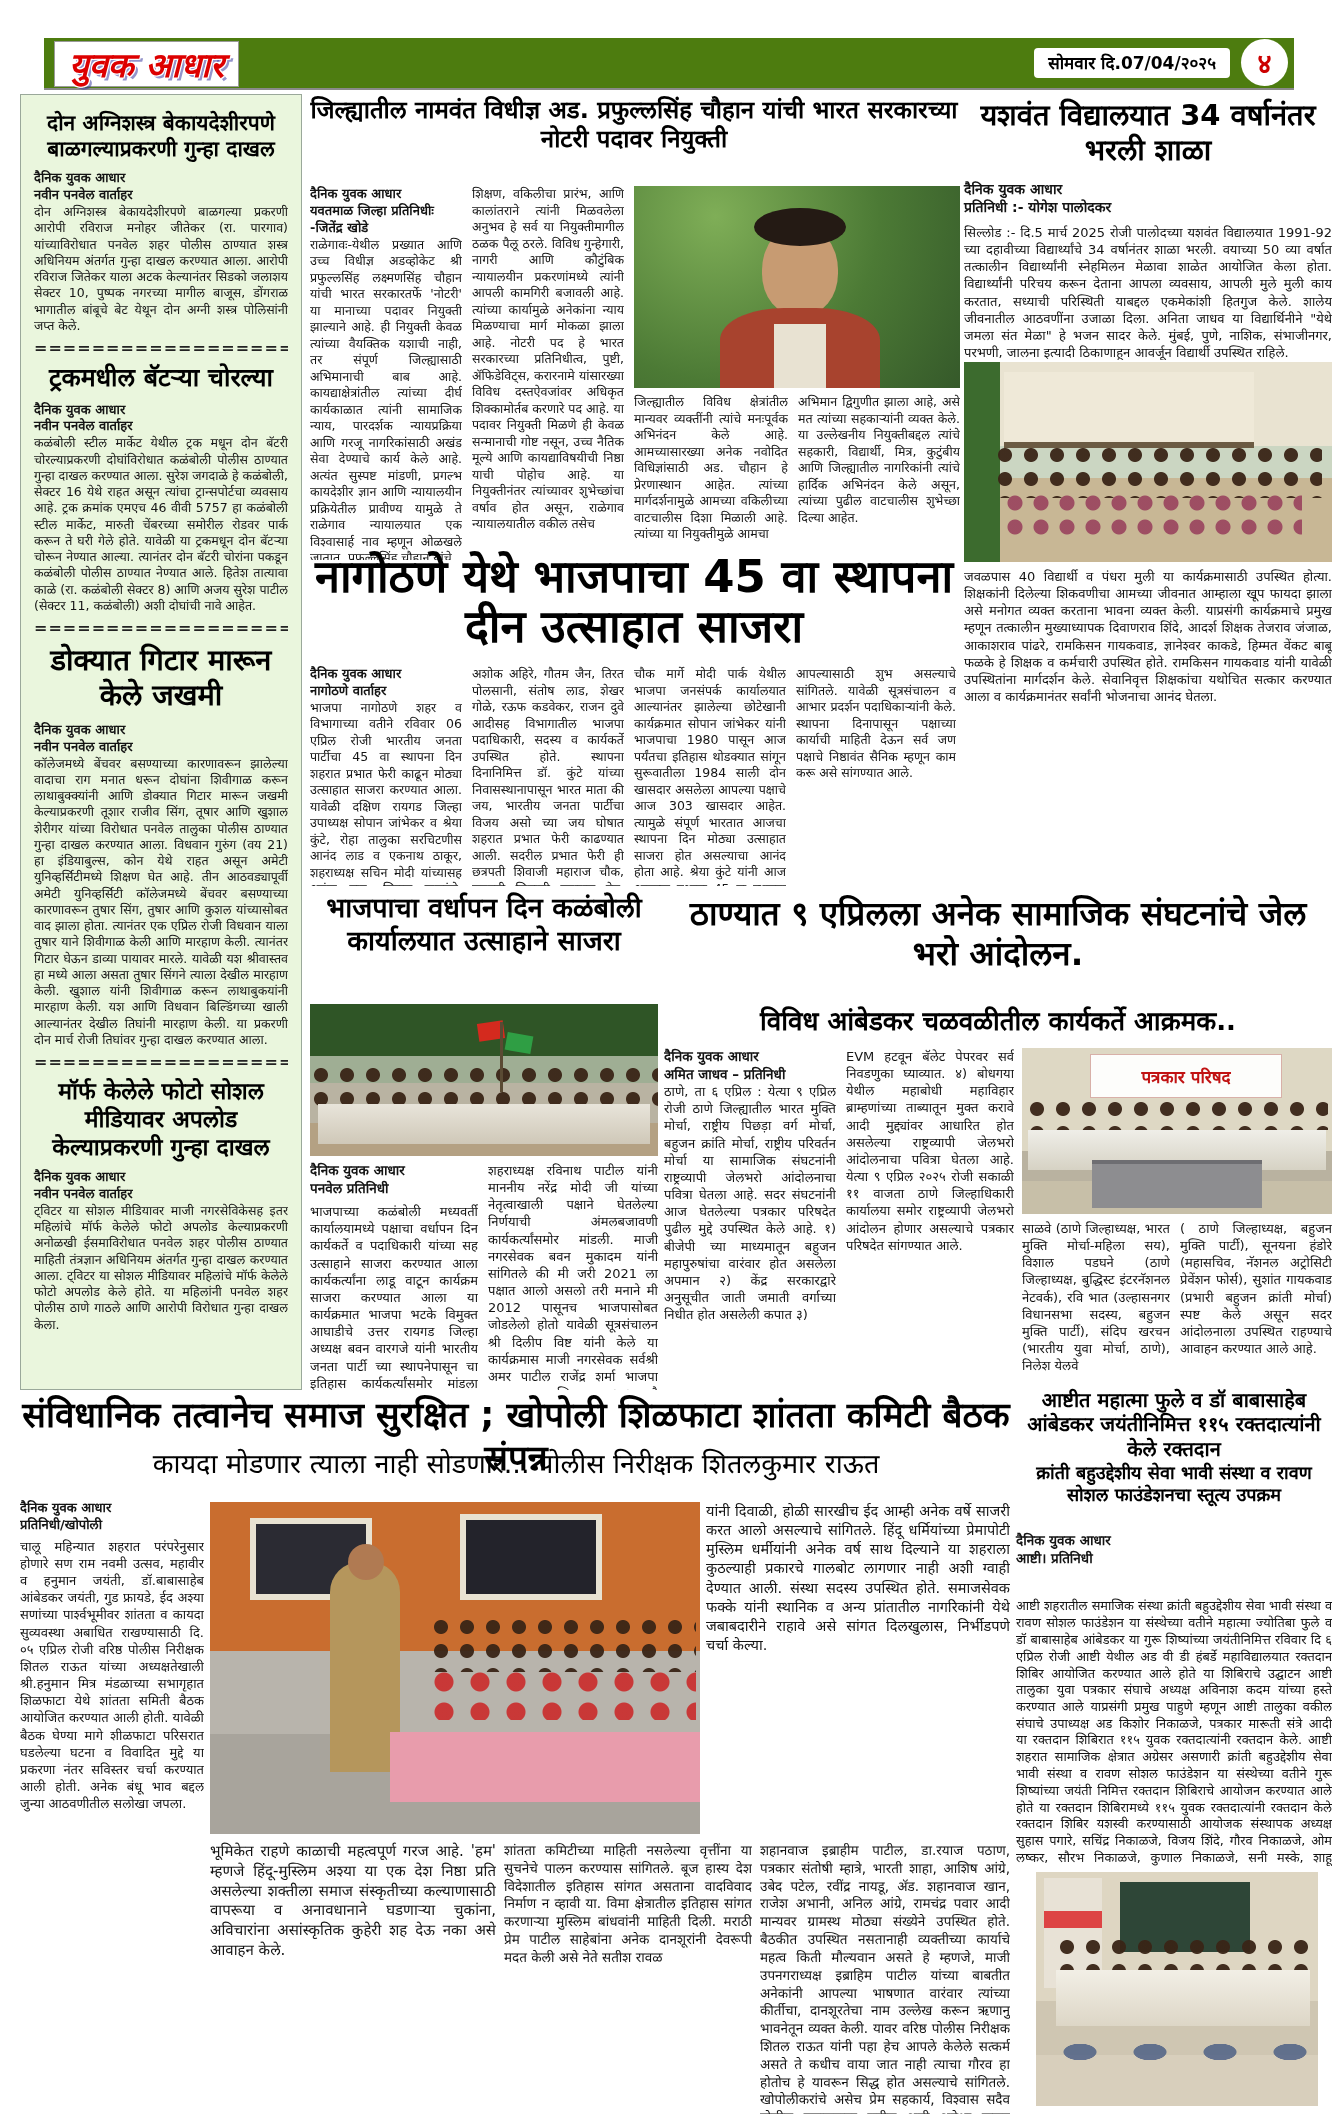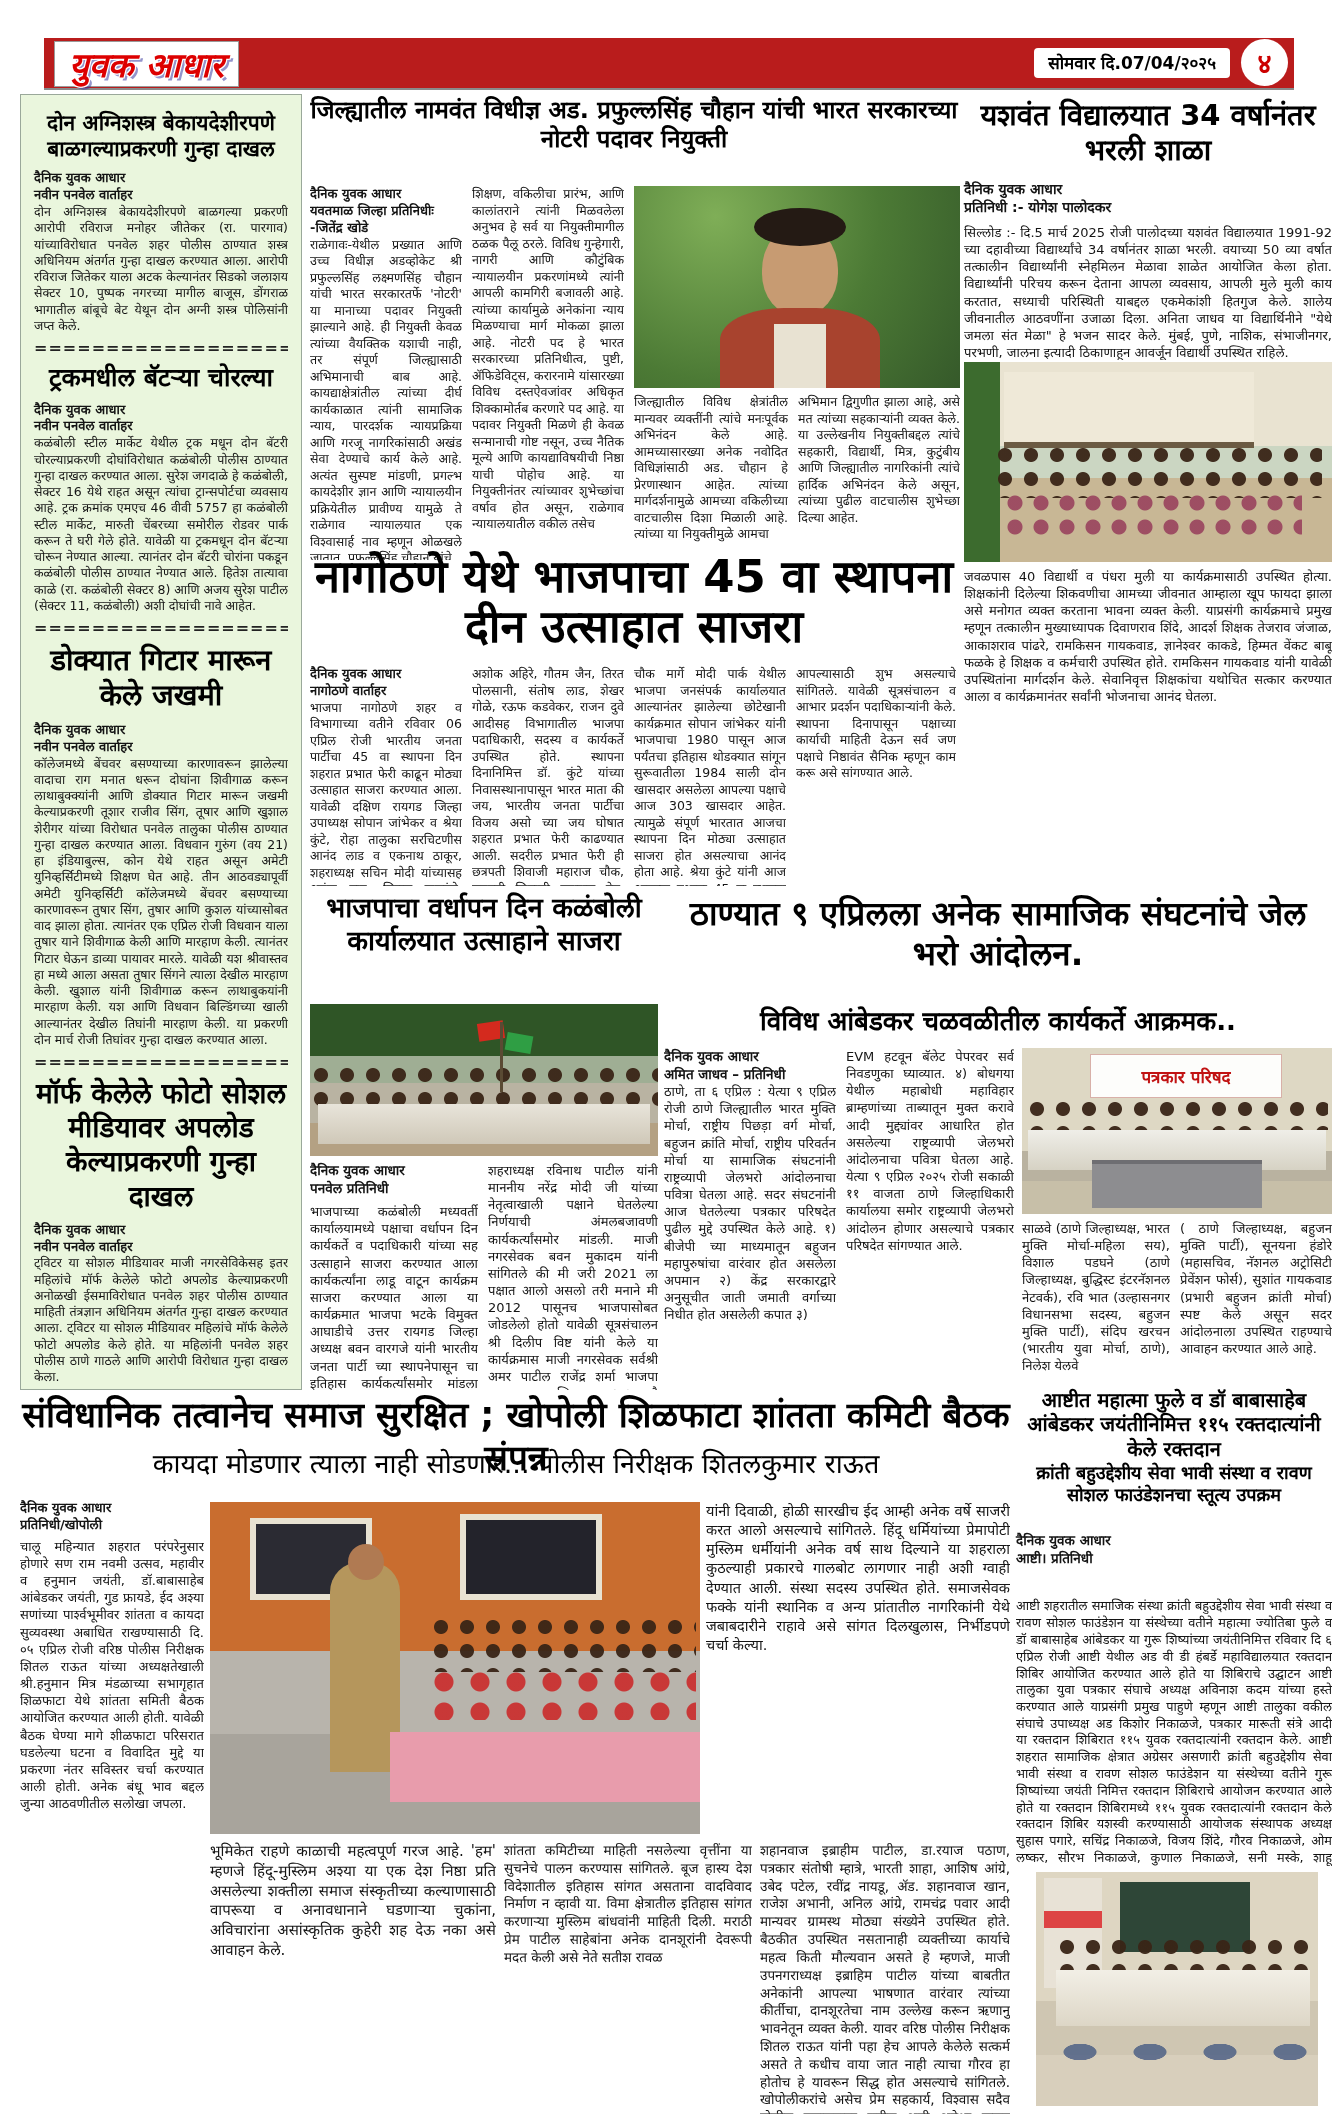--- a/index.html
+++ b/index.html
@@ -4,21 +4,21 @@
 <style>
   html,body{margin:0;padding:0;background:#ececec;}
   #page{position:relative;width:1339px;height:2126px;margin:0 auto;background:#ffffff;
         font-family:"DejaVu Sans",sans-serif;color:#141414;overflow:hidden;}
   .abs{position:absolute;}
   .h{font-weight:700;text-align:center;color:#000;line-height:1.22;}
   .body-text{text-align:justify;overflow:hidden;line-height:1.32;}
   .byline{font-weight:700;line-height:1.3;}
   .sep{font-weight:700;letter-spacing:1px;white-space:nowrap;overflow:hidden;color:#222;margin:4px 0;}
   
-  .masthead{position:absolute;left:44px;top:38px;width:1250px;height:50px;background:#b91c1c;border-bottom:2px solid #8a8a8a;}
+  .masthead{position:absolute;left:44px;top:38px;width:1250px;height:50px;background:#4d7c0f;border-bottom:2px solid #8a8a8a;}
   .logo-box{position:absolute;left:10px;top:3px;height:44px;background:#fff;border:1px solid #9a9a9a;
             padding:0 14px;display:flex;align-items:center;}
   .logo-text{font-size:34px;font-weight:800;font-style:italic;color:#dd0000;
              text-shadow:-1px -1px 0 #fff,1px -1px 0 #fff,-1px 1px 0 #fff,1px 1px 0 #fff,3px 3px 0 rgba(60,60,160,.55);}
   .date-box{position:absolute;right:64px;top:10px;height:30px;line-height:30px;background:#fff;border-radius:4px;
             padding:0 14px;font-weight:700;font-size:17px;color:#000;}
   .page-circle{position:absolute;right:6px;top:1px;width:47px;height:47px;background:#fff;border-radius:50%;
                display:flex;align-items:center;justify-content:center;font-size:27px;font-weight:800;color:#cc0000;}
   
   .green-box{position:absolute;left:20px;top:94px;width:282px;height:1296px;background:#eaf6dd;
@@ -59,21 +59,21 @@
     <div class="byline">नवीन पनवेल वार्ताहर</div>
     <div class="body-text">कळंबोली स्टील मार्केट येथील ट्रक मधून दोन बॅटरी चोरल्याप्रकरणी दोघांविरोधात कळंबोली पोलीस ठाण्यात गुन्हा दाखल करण्यात आला. सुरेश जगदाळे हे कळंबोली, सेक्टर 16 येथे राहत असून त्यांचा ट्रान्सपोर्टचा व्यवसाय आहे. ट्रक क्रमांक एमएच 46 वीवी 5757 हा कळंबोली स्टील मार्केट, मारुती चेंबरच्या समोरील रोडवर पार्क करून ते घरी गेले होते. यावेळी या ट्रकमधून दोन बॅटऱ्या चोरून नेण्यात आल्या. त्यानंतर दोन बॅटरी चोरांना पकडून कळंबोली पोलीस ठाण्यात नेण्यात आले. हितेश तात्यावा काळे (रा. कळंबोली सेक्टर 8) आणि अजय सुरेश पाटील (सेक्टर 11, कळंबोली) अशी दोघांची नावे आहेत.</div>
     <div class="sep">======================</div>
 
     <div class="h" style="font-size:29px">डोक्यात गिटार मारून केले जखमी</div>
     <div class="byline">दैनिक युवक आधार</div>
     <div class="byline">नवीन पनवेल वार्ताहर</div>
     <div class="body-text">कॉलेजमध्ये बेंचवर बसण्याच्या कारणावरून झालेल्या वादाचा राग मनात धरून दोघांना शिवीगाळ करून लाथाबुक्क्यांनी आणि डोक्यात गिटार मारून जखमी केल्याप्रकरणी तूशार राजीव सिंग, तूषार आणि खुशाल शेरीगर यांच्या विरोधात पनवेल तालुका पोलीस ठाण्यात गुन्हा दाखल करण्यात आला. विधवान गुरुंग (वय 21) हा इंडियाबुल्स, कोन येथे राहत असून अमेटी युनिव्हर्सिटीमध्ये शिक्षण घेत आहे. तीन आठवड्यापूर्वी अमेटी युनिव्हर्सिटी कॉलेजमध्ये बेंचवर बसण्याच्या कारणावरून तुषार सिंग, तुषार आणि कुशल यांच्यासोबत वाद झाला होता. त्यानंतर एक एप्रिल रोजी विधवान याला तुषार याने शिवीगाळ केली आणि मारहाण केली. त्यानंतर गिटार घेऊन डाव्या पायावर मारले. यावेळी यश श्रीवास्तव हा मध्ये आला असता तुषार सिंगने त्याला देखील मारहाण केली. खुशाल यांनी शिवीगाळ करून लाथाबुकयांनी मारहाण केली. यश आणि विधवान बिल्डिंगच्या खाली आल्यानंतर देखील तिघांनी मारहाण केली. या प्रकरणी दोन मार्च रोजी तिघांवर गुन्हा दाखल करण्यात आला.</div>
     <div class="sep">======================</div>
 
-    <div class="h" style="font-size:28px">मॉर्फ केलेले फोटो सोशल मीडियावर अपलोड केल्याप्रकरणी गुन्हा दाखल</div>
+    <div class="h" style="font-size:23px">मॉर्फ केलेले फोटो सोशल मीडियावर अपलोड केल्याप्रकरणी गुन्हा दाखल</div>
     <div class="byline">दैनिक युवक आधार</div>
     <div class="byline">नवीन पनवेल वार्ताहर</div>
     <div class="body-text">ट्विटर या सोशल मीडियावर माजी नगरसेविकेसह इतर महिलांचे मॉर्फ केलेले फोटो अपलोड केल्याप्रकरणी अनोळखी ईसमाविरोधात पनवेल शहर पोलीस ठाण्यात माहिती तंत्रज्ञान अधिनियम अंतर्गत गुन्हा दाखल करण्यात आला. ट्विटर या सोशल मीडियावर महिलांचे मॉर्फ केलेले फोटो अपलोड केले होते. या महिलांनी पनवेल शहर पोलीस ठाणे गाठले आणि आरोपी विरोधात गुन्हा दाखल केला.</div>
   </div>
 
   <div class="abs h" style="left:308px;top:96px;width:652px;font-size:24px;">जिल्ह्यातील नामवंत विधीज्ञ अड. प्रफुल्लसिंह चौहान यांची भारत सरकारच्या नोटरी पदावर नियुक्ती</div>
   <div class="abs" style="left:310px;top:186px;width:152px;height:374px;overflow:hidden;">
     <div class="byline" style="font-size:13px">दैनिक युवक आधार</div>
     <div class="byline" style="font-size:13px">यवतमाळ जिल्हा प्रतिनिधीः</div>
     <div class="byline" style="font-size:13px">-जितेंद्र खोडे</div>

